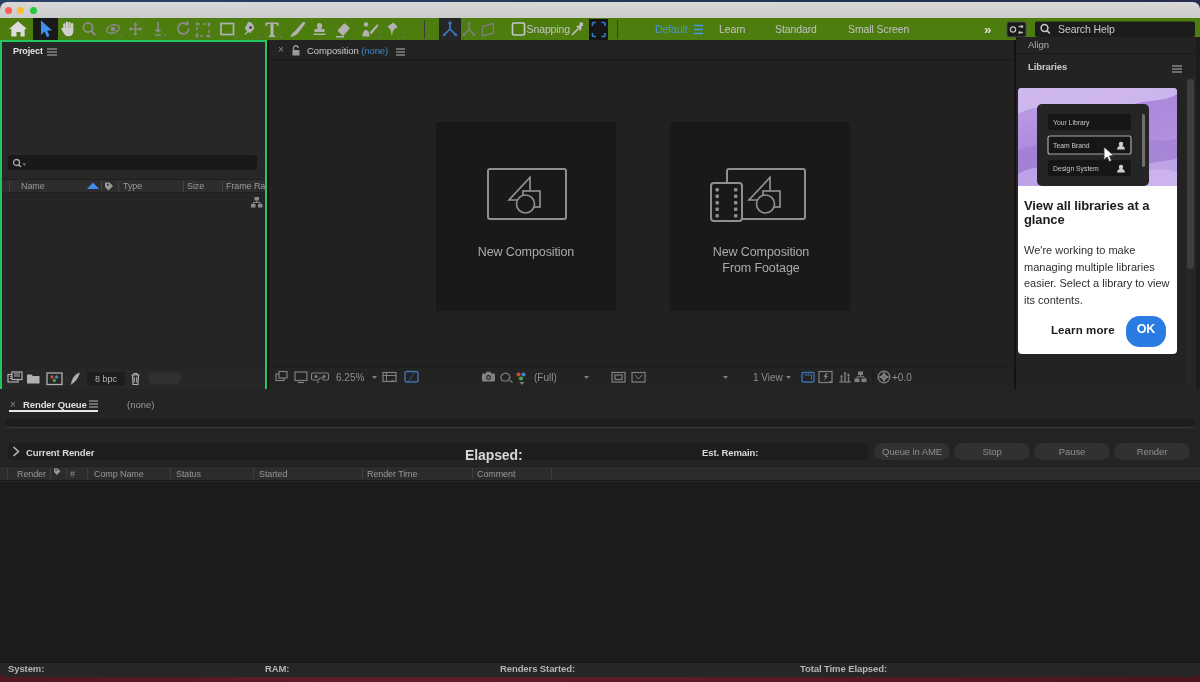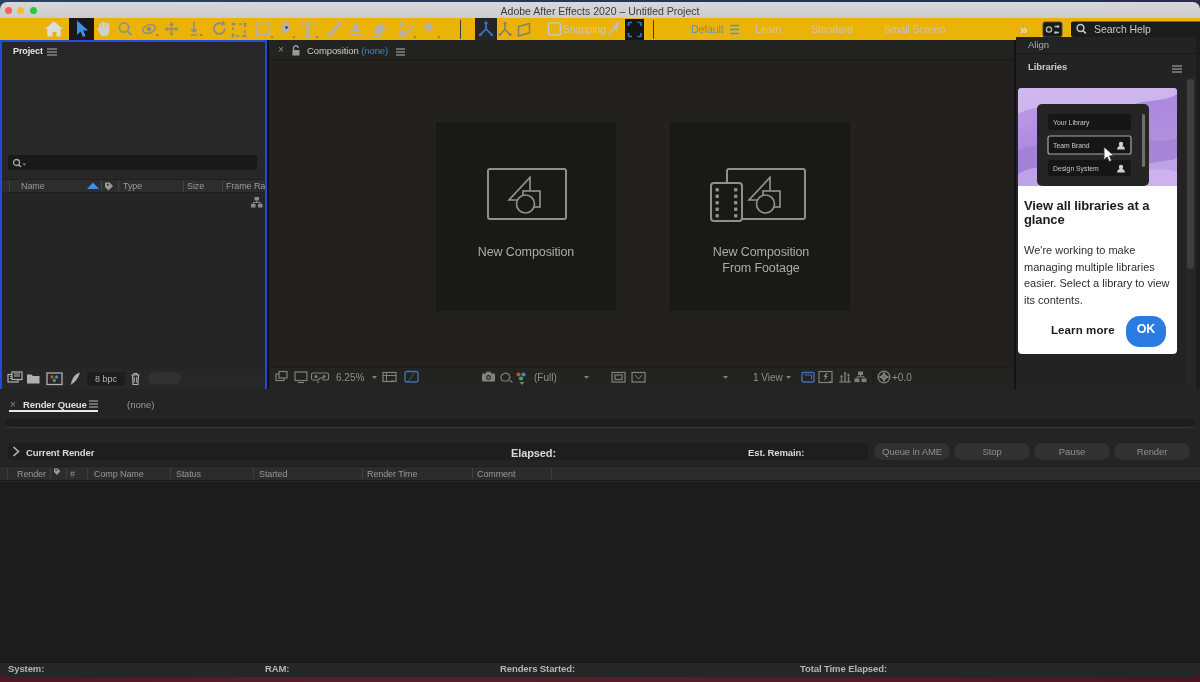--- a/index.html
+++ b/index.html
@@ -14,42 +14,41 @@
     background:linear-gradient(90deg,#4e1722,#5e1d2a 30%,#571a26 70%,#4a1520); }
   #window { left:0; top:2px; width:1200px; height:675px;
     background:#131313; border-radius:7px; overflow:hidden; }
   
   #titlebar { left:0; top:0; width:1200px; height:16px;
     background:linear-gradient(#d8d8d8,#cccccc); }
   .tl { width:7px; height:7px; border-radius:50%; top:5px; }
   #titlebar .t { width:100%; text-align:center; top:2.5px; font-size:10.5px;
     color:#3c3c3c; letter-spacing:0; }
   
-  #toolbar { left:0; top:16px; width:1200px; height:22px; background:#eab308;padding-left:36px; }
+  #toolbar { left:0; top:16px; width:1200px; height:22px; background:#4d7c0f; }
   
   #project { left:0; top:38px; width:267px; height:351px; background:#272727;
-    border:2px solid #1d4ed8; }
+    border:2px solid #22c55e; }
   #comp { left:269px; top:38px; width:745px; height:351px; background:#22211f; overflow:hidden; }
   #rightpanel { left:1016px; top:35px; width:184px; height:354px; background:#232323; overflow:hidden; }
   
   #rq { left:0; top:387px; width:1200px; height:288px; background:#242424; overflow:hidden; }
   .rqbtn { top:54px; width:76px; height:17px; background:#313131; border-radius:8.5px;
     color:#8f8f8f; font-size:9.5px; letter-spacing:-0.1px; text-align:center; line-height:17px; }
   .sbt { top:274px; font-size:9.5px; letter-spacing:-0.1px; font-weight:bold; color:#b5b5b5; }
 </style>
 </head>
 <body>
 <div class="abs" id="desktop-top"></div>
 <div class="abs" id="desktop-bottom"></div>
 <div class="abs" id="window">
   <div class="abs" id="titlebar">
     <div class="abs tl" style="left:4.5px; background:#ff5f57;"></div>
     <div class="abs tl" style="left:17px; background:#febc2e;"></div>
     <div class="abs tl" style="left:29.5px; background:#28c840;"></div>
-    <div class="abs t">Adobe After Effects 2020 – Untitled Project</div>
   </div>
   <div class="abs" id="toolbar">
   <svg width="1200" height="23" viewBox="0 0 1200 23">
 
     <path d="M18 3.2 L27 11 h-2.3 v7.5 h-4.2 v-4.5 h-4 v4.5 H11.3 V11 H9 Z" fill="#dcdcdc"></path>
 
     <rect x="33" y="0" width="25" height="23" fill="#191919"></rect>
     <path d="M41 2.5 v14.5 l3.6-3.6 2.3 5.6 2.6-1.1 -2.3-5.5 h5 Z" fill="#3e8fee"></path>
 
     <g fill="#cfcfcf">
@@ -418,22 +417,22 @@
     <div class="abs" style="left:9px; top:21px; width:89px; height:2px; background:#e8e8e8;"></div>
     <div class="abs" style="left:127px; top:10px; font-size:9.5px; color:#9a9a9a;">(none)</div>
 
     <div class="abs" style="left:5px; top:30px; width:1190px; height:9px; background:#1d1d1d; border-radius:4px; border-bottom:1px solid #383838;"></div>
 
     <div class="abs" style="left:8px; top:54px; width:860px; height:17px; background:#1e1e1e; border-radius:3px;"></div>
     <svg class="abs" style="left:12px; top:57px;" width="8" height="11">
         <path d="M1.5 1 l5 4.5 -5 4.5" fill="none" stroke="#bbbbbb" stroke-width="1.5"></path>
       </svg>
     <div class="abs" style="left:26px; top:58px; font-size:9.5px; letter-spacing:-0.1px; font-weight:bold; color:#d8d8d8;">Current Render</div>
-    <div class="abs" style="left:465px; top:58px; font-size:11px; letter-spacing:-0.1px; font-weight:bold; color:#d8d8d8;margin-left:46px;">Elapsed:</div>
-    <div class="abs" style="left:748px; top:58px; font-size:9.5px; letter-spacing:-0.1px; font-weight:bold; color:#d8d8d8;">Est. Remain:</div>
+    <div class="abs" style="left:465px; top:58px; font-size:14px; letter-spacing:-0.1px; font-weight:bold; color:#d8d8d8;">Elapsed:</div>
+    <div class="abs" style="left:702px; top:58px; font-size:9.5px; letter-spacing:-0.1px; font-weight:bold; color:#d8d8d8;">Est. Remain:</div>
     <div class="rqbtn abs" style="left:874px;">Queue in AME</div>
     <div class="rqbtn abs" style="left:954px;">Stop</div>
     <div class="rqbtn abs" style="left:1034px;">Pause</div>
     <div class="rqbtn abs" style="left:1114px;">Render</div>
 
     <div class="abs" style="left:0; top:77px; width:1200px; height:15px; background:#2c2c2c; border-top:1px solid #202020; border-bottom:1px solid #1a1a1a;"></div>
     <svg class="abs" style="left:0; top:77px;" width="1200" height="15">
       <g fill="#969696" font-size="9" letter-spacing="-0.1">
         <text x="17" y="11">Render</text>
         <text x="70" y="11">#</text>

